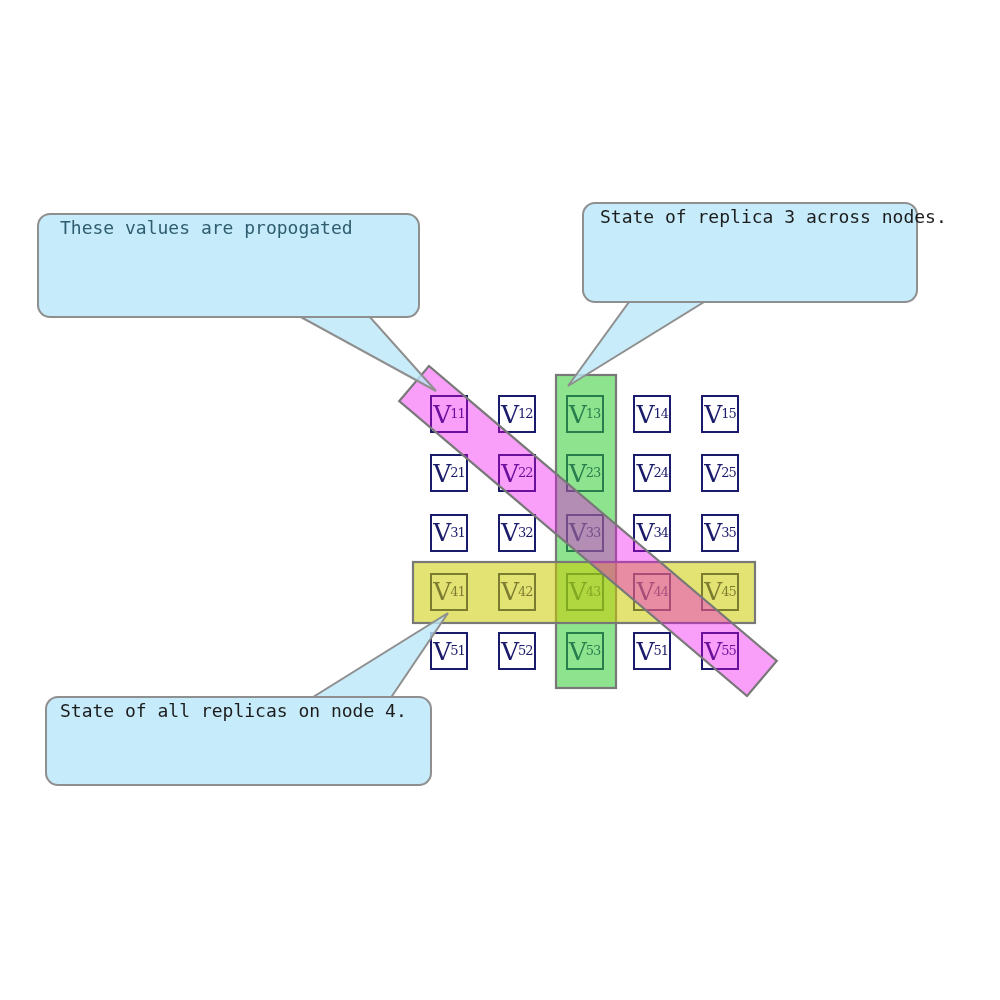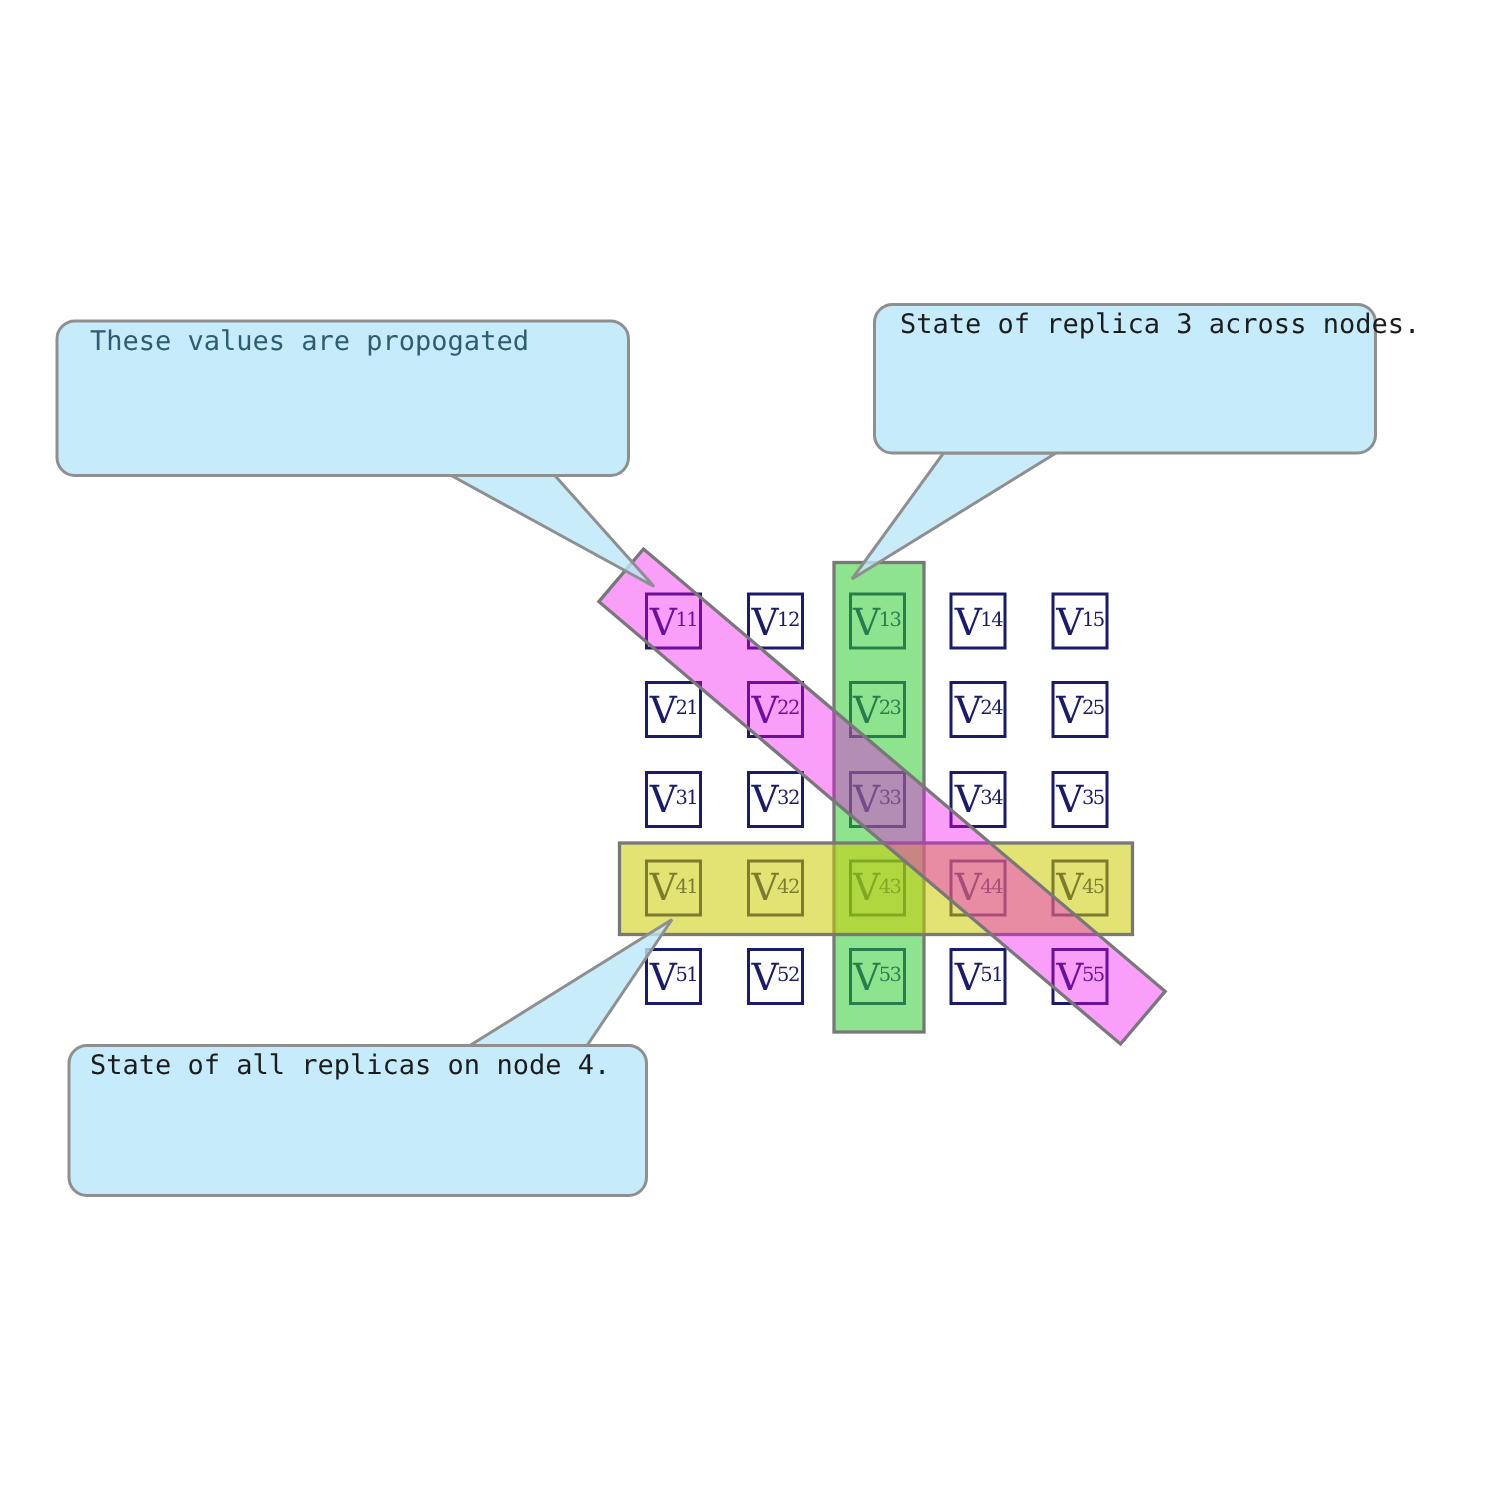--- a/index.html
+++ b/index.html
@@ -45,21 +45,21 @@
     border-radius: 13px;
     display: flex;
     flex-direction: column;
     justify-content: space-between;
     font-size: 18px;
     line-height: 26px;
     white-space: pre;
   }
   #callout-gossip  { left: 37px;  top: 213px; width: 383px; height: 105px; padding-left: 21px; color: var(--callout-teal-text, #2f5d70); }
   #callout-replica { left: 582px; top: 202px; width: 336px; height: 101px; padding-left: 16px; color: var(--callout-dark-text, #1c1c1c); }
-  #callout-node    { left: 45px;  top: 696px; width: 387px; height: 102px; padding-left: 13px; color: var(--callout-dark-text, #1c1c1c); }
+  #callout-node    { left: 45px;  top: 696px; width: 387px; height: 90px; padding-left: 13px; color: var(--callout-dark-text, #1c1c1c); }
 </style>
 </head>
 <body>
 
 <div class="canvas">
 
   <div id="matrix">
       <div class="cell" style="left: 430px; top: 395px;">
         <span>V</span>
         <sub>11</sub>

